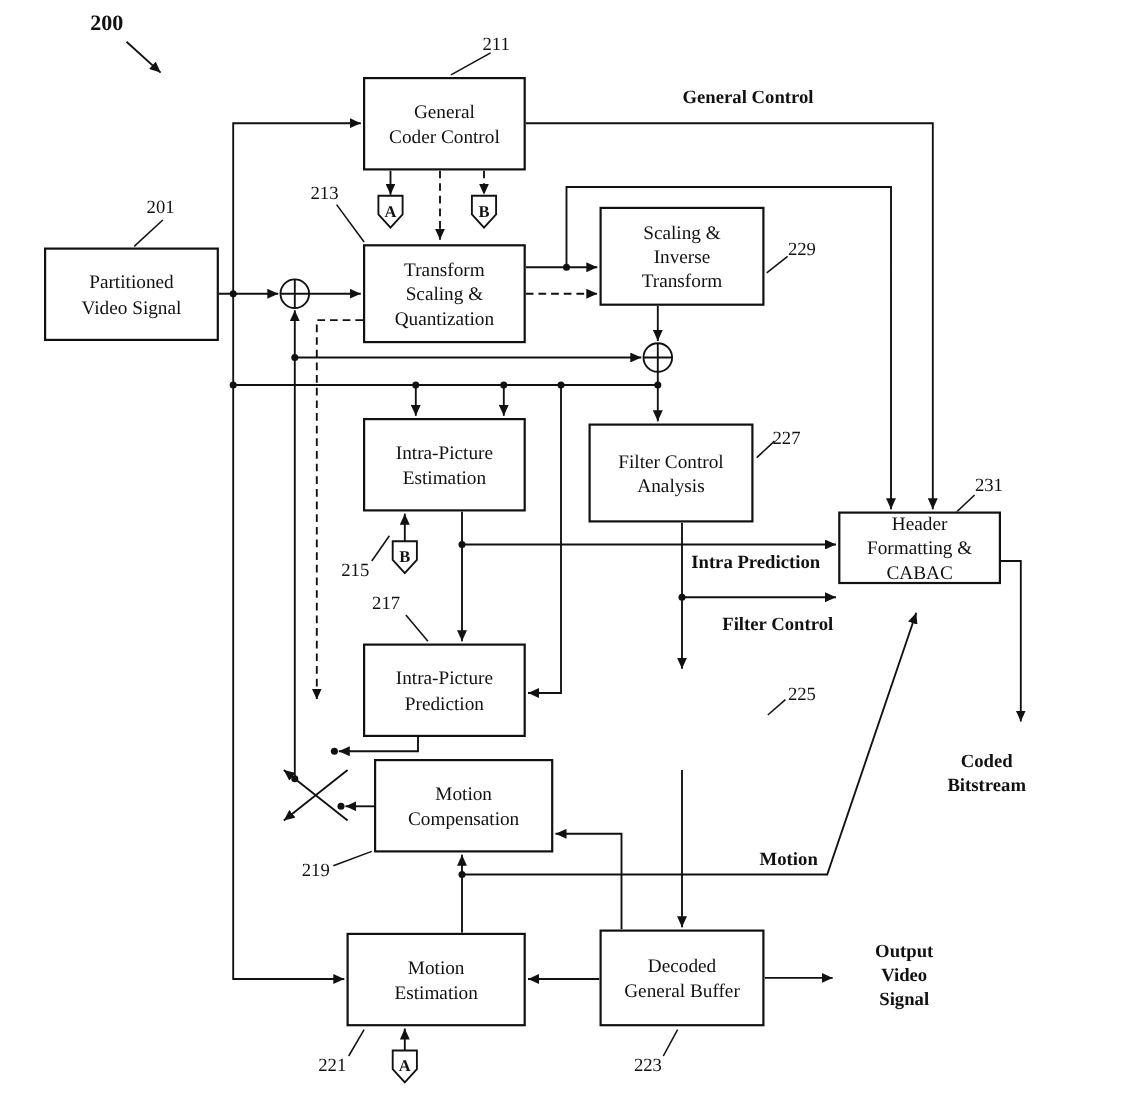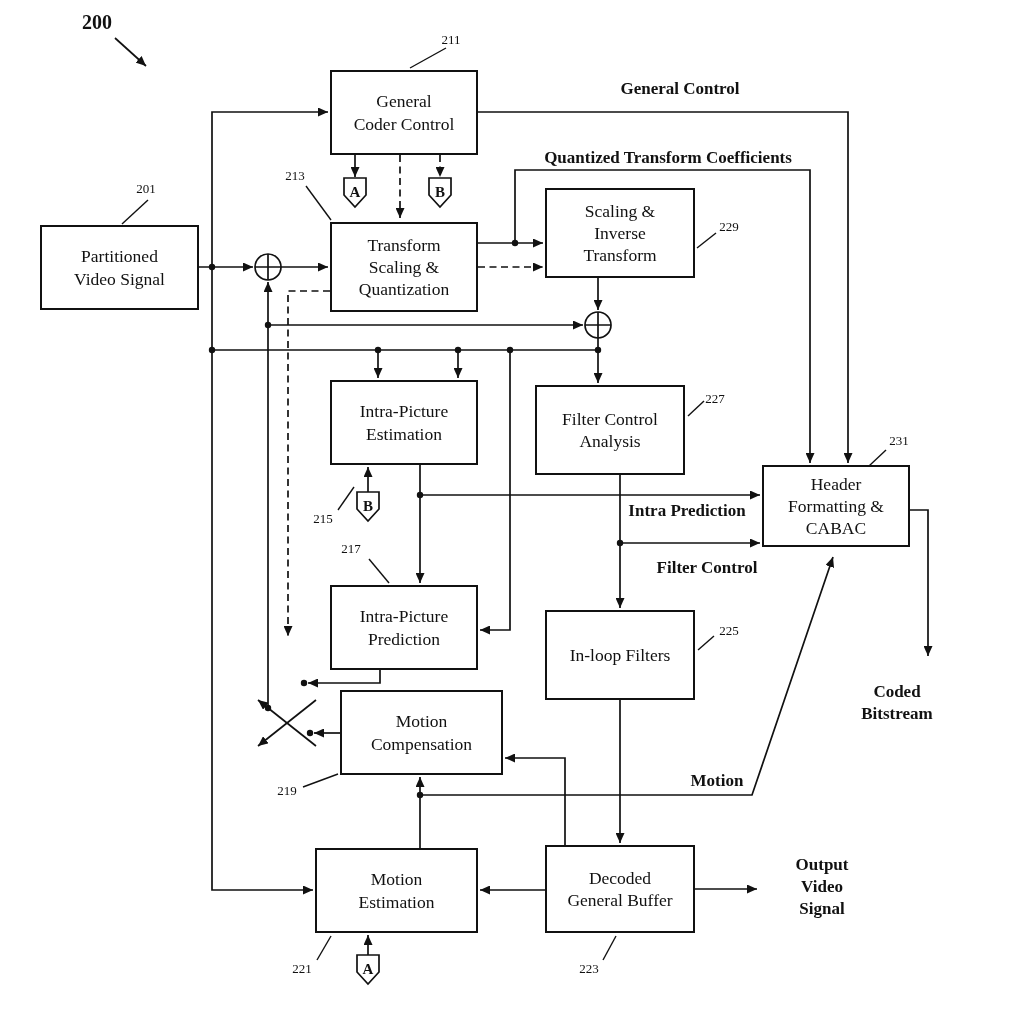--- a/index.html
+++ b/index.html
@@ -10,21 +10,21 @@
   .tick{stroke:#111;fill:none;stroke-width:1.4px;}
   .dashed{stroke-dasharray:7 4.5;}
   .dot{fill:#111;stroke:none;}
   .shape{fill:#fff;stroke:#111;stroke-width:1.7px;}
   .ptext{font-family:"Liberation Serif","DejaVu Serif",serif;font-size:15px;font-weight:bold;
          text-anchor:middle;fill:#111;}
   .node{position:absolute;z-index:2;box-sizing:border-box;border:2px solid #111;background:#fff;
         display:flex;flex-direction:column;align-items:center;justify-content:center;
         text-align:center;font-size:17.5px;line-height:1.27;}
   .nl{display:block;}
-  .ref{position:absolute;z-index:3;transform:translate(-50%,-50%);font-size:13px;white-space:nowrap;}
+  .ref{position:absolute;z-index:3;transform:translate(-50%,-50%);font-size:17px;white-space:nowrap;}
   .fig-num{font-size:20px;font-weight:bold;text-align:center;}
   .elabel{position:absolute;z-index:3;transform:translate(-50%,-50%);font-size:17px;
           text-align:center;line-height:1.3;white-space:nowrap;font-weight:bold;}
   .ll{display:block;}
 </style>
 </head>
 <body>
 
 <div class="canvas">
 
@@ -171,25 +171,22 @@
   <div class="node" style="left:535px;top:385px;width:150px;height:90px">
     <span class="nl">Filter Control</span>
     <span class="nl">Analysis</span>
   </div>
 
   <div class="node" style="left:330px;top:585px;width:148px;height:85px">
     <span class="nl">Intra-Picture</span>
     <span class="nl">Prediction</span>
   </div>
 
-  <div class="node" style="left:545px;top:610px;width:150px;height:90px">
-    <span class="nl">In-loop Filters</span>
-  </div>
-
-  <div class="node" style="left:762px;top:465px;width:148px;height:82px">
+
+  <div class="node" style="left:762px;top:465px;width:148px;height:66px">
     <span class="nl">Header</span>
     <span class="nl">Formatting &amp;</span>
     <span class="nl">CABAC</span>
   </div>
 
   <div class="node" style="left:340px;top:690px;width:163px;height:85px">
     <span class="nl">Motion</span>
     <span class="nl">Compensation</span>
   </div>
 
@@ -211,21 +208,20 @@
   <div class="ref" style="left:323px;top:519px">215</div>
   <div class="ref" style="left:715px;top:399px">227</div>
   <div class="ref" style="left:351px;top:549px">217</div>
   <div class="ref" style="left:729px;top:631px">225</div>
   <div class="ref" style="left:899px;top:441px">231</div>
   <div class="ref" style="left:287px;top:791px">219</div>
   <div class="ref" style="left:302px;top:969px">221</div>
   <div class="ref" style="left:589px;top:969px">223</div>
 
   <div class="elabel" style="left:680px;top:89px">General Control</div>
-  <div class="elabel" style="left:668px;top:158px">Quantized Transform Coefficients</div>
   <div class="elabel" style="left:687px;top:511px">Intra Prediction</div>
   <div class="elabel" style="left:707px;top:568px">Filter Control</div>
   <div class="elabel" style="left:717px;top:781px">Motion</div>
   <div class="elabel" style="left:897px;top:703px">
     <span class="ll">Coded</span>
     <span class="ll">Bitstream</span>
   </div>
   <div class="elabel" style="left:822px;top:887px">
     <span class="ll">Output</span>
     <span class="ll">Video</span>

